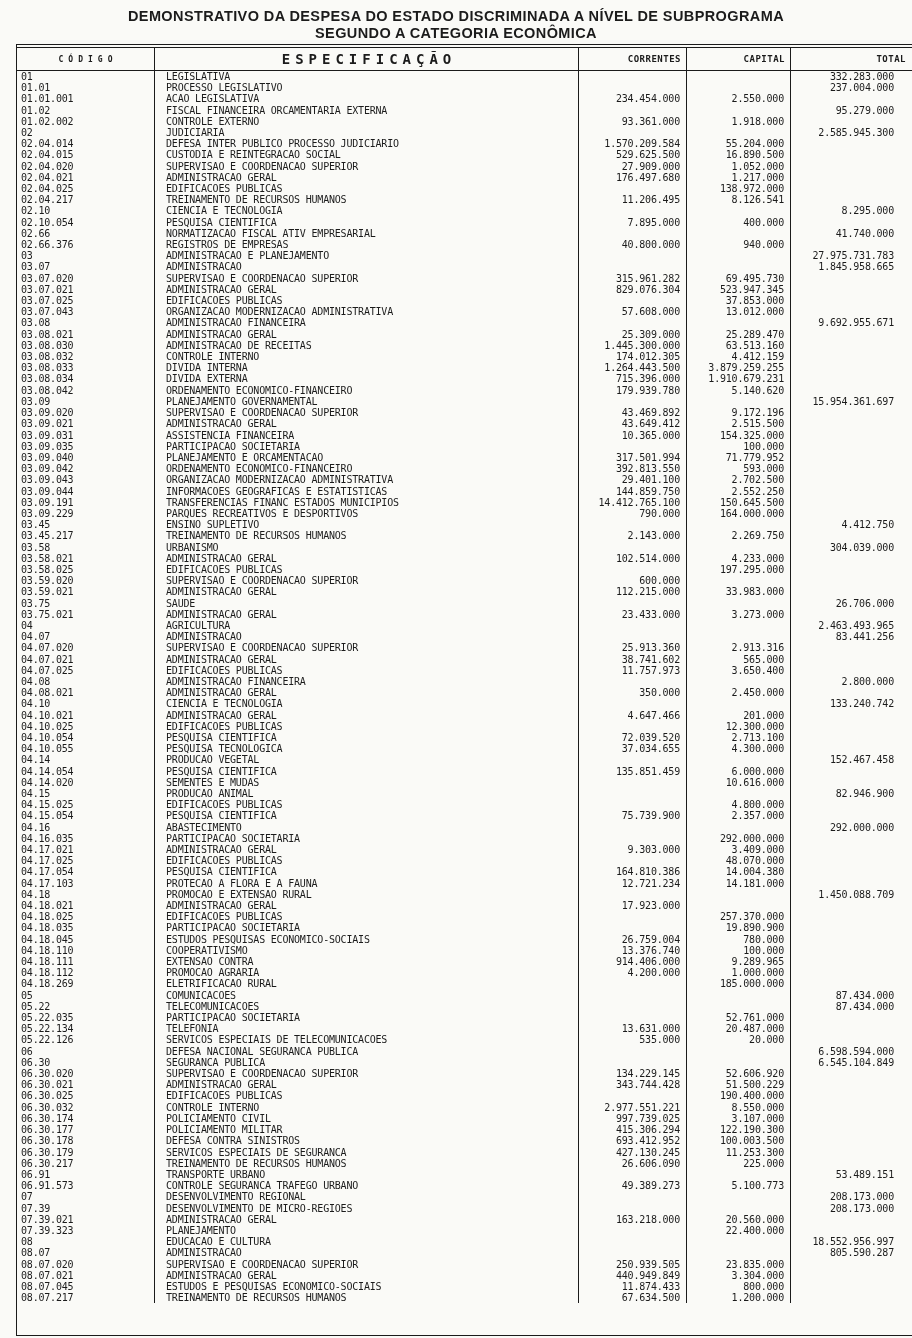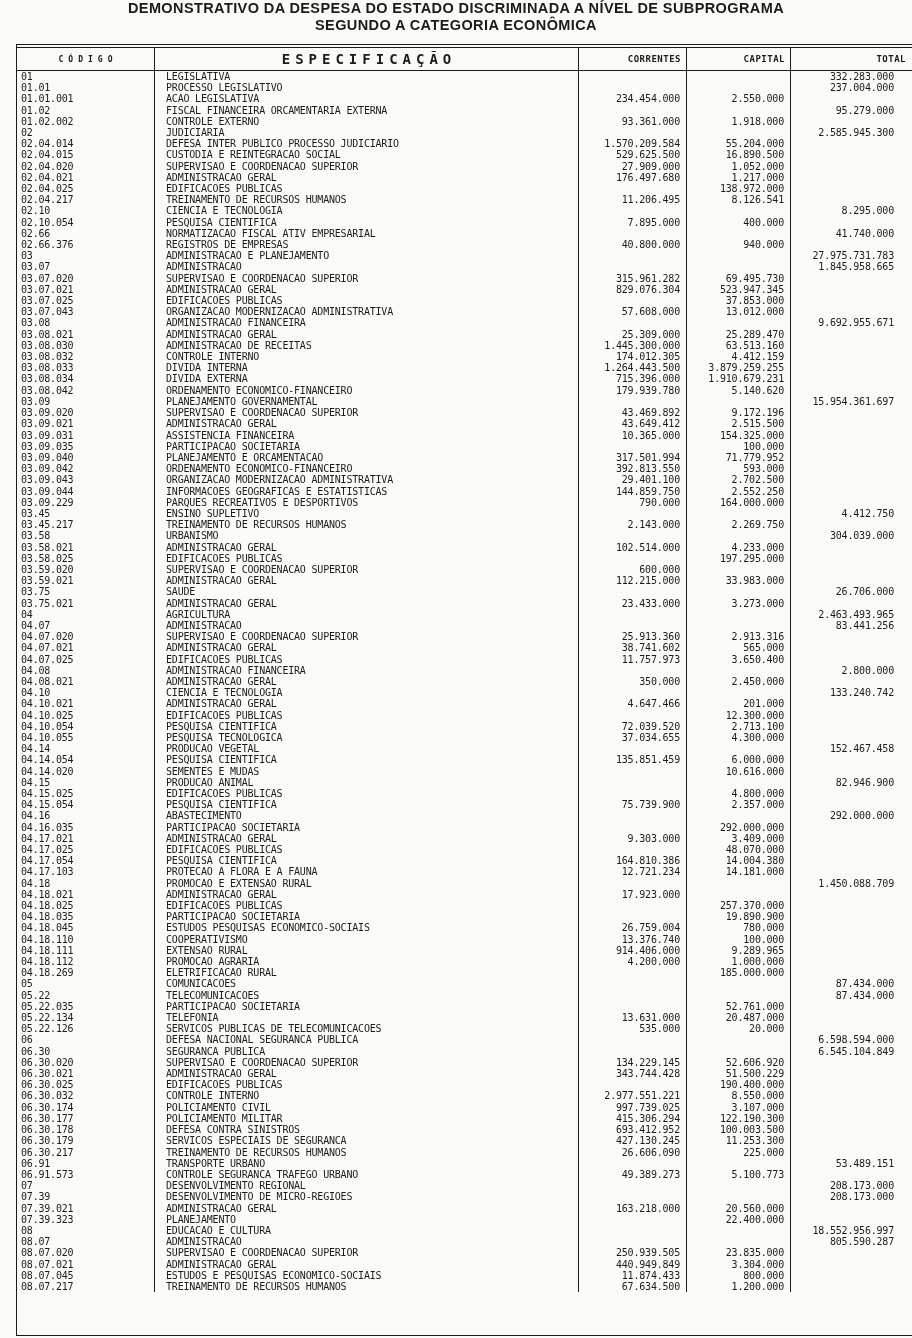--- a/index.html
+++ b/index.html
@@ -8,21 +8,21 @@
   }
   *{margin:0;padding:0;box-sizing:border-box;}
   html,body{width:912px;height:1338px;overflow:hidden;}
   body{
     background:var(--paper);
     color:var(--ink);
     font-family:"DejaVu Sans Mono","Liberation Mono",monospace;
   }
   .page{position:relative;width:912px;height:1338px;background:var(--paper);}
   .doc-title{
-    position:absolute;top:0;left:0;width:100%;
+    position:absolute;top:8px;left:0;width:100%;
     text-align:center;
     font-family:"Liberation Sans","DejaVu Sans",sans-serif;
     font-weight:bold;font-size:14.5px;line-height:17px;letter-spacing:.4px;
   }
   .sheet-table{
     position:absolute;left:16px;top:44px;width:897px;height:1292px;
     border:1.5px solid var(--ink);
     overflow:hidden;
   }
   .thead{
@@ -333,20 +333,27 @@
           <div class="cell c-total w-total bl"></div>
         </div>
         <div class="row">
           <div class="cell c-code w-code">03.09.044</div>
           <div class="cell c-spec w-spec bl">INFORMACOES GEOGRAFICAS E ESTATISTICAS</div>
           <div class="cell c-corr w-corr bl">144.859.750</div>
           <div class="cell c-cap w-cap bl">2.552.250</div>
           <div class="cell c-total w-total bl"></div>
         </div>
         <div class="row">
+          <div class="cell c-code w-code">03.09.191</div>
+          <div class="cell c-spec w-spec bl">TRANSFERENCIAS FINANC ESTADOS MUNICIPIOS</div>
+          <div class="cell c-corr w-corr bl">14.412.765.100</div>
+          <div class="cell c-cap w-cap bl">150.645.500</div>
+          <div class="cell c-total w-total bl"></div>
+        </div>
+        <div class="row">
           <div class="cell c-code w-code">03.09.229</div>
           <div class="cell c-spec w-spec bl">PARQUES RECREATIVOS E DESPORTIVOS</div>
           <div class="cell c-corr w-corr bl">790.000</div>
           <div class="cell c-cap w-cap bl">164.000.000</div>
           <div class="cell c-total w-total bl"></div>
         </div>
         <div class="row">
           <div class="cell c-code w-code">03.45</div>
           <div class="cell c-spec w-spec bl">ENSINO SUPLETIVO</div>
           <div class="cell c-corr w-corr bl"></div>
@@ -614,21 +621,21 @@
         </div>
         <div class="row">
           <div class="cell c-code w-code">04.18.110</div>
           <div class="cell c-spec w-spec bl">COOPERATIVISMO</div>
           <div class="cell c-corr w-corr bl">13.376.740</div>
           <div class="cell c-cap w-cap bl">100.000</div>
           <div class="cell c-total w-total bl"></div>
         </div>
         <div class="row">
           <div class="cell c-code w-code">04.18.111</div>
-          <div class="cell c-spec w-spec bl">EXTENSAO RURAL</div>
+          <div class="cell c-spec w-spec bl">EXTENSAO CONTRA</div>
           <div class="cell c-corr w-corr bl">914.406.000</div>
           <div class="cell c-cap w-cap bl">9.289.965</div>
           <div class="cell c-total w-total bl"></div>
         </div>
         <div class="row">
           <div class="cell c-code w-code">04.18.112</div>
           <div class="cell c-spec w-spec bl">PROMOCAO AGRARIA</div>
           <div class="cell c-corr w-corr bl">4.200.000</div>
           <div class="cell c-cap w-cap bl">1.000.000</div>
           <div class="cell c-total w-total bl"></div>
@@ -663,21 +670,21 @@
         </div>
         <div class="row">
           <div class="cell c-code w-code">05.22.134</div>
           <div class="cell c-spec w-spec bl">TELEFONIA</div>
           <div class="cell c-corr w-corr bl">13.631.000</div>
           <div class="cell c-cap w-cap bl">20.487.000</div>
           <div class="cell c-total w-total bl"></div>
         </div>
         <div class="row">
           <div class="cell c-code w-code">05.22.126</div>
-          <div class="cell c-spec w-spec bl">SERVICOS PUBLICAS DE TELECOMUNICACOES</div>
+          <div class="cell c-spec w-spec bl">SERVICOS ESPECIAIS DE TELECOMUNICACOES</div>
           <div class="cell c-corr w-corr bl">535.000</div>
           <div class="cell c-cap w-cap bl">20.000</div>
           <div class="cell c-total w-total bl"></div>
         </div>
         <div class="row">
           <div class="cell c-code w-code">06</div>
           <div class="cell c-spec w-spec bl">DEFESA NACIONAL SEGURANCA PUBLICA</div>
           <div class="cell c-corr w-corr bl"></div>
           <div class="cell c-cap w-cap bl"></div>
           <div class="cell c-total w-total bl">6.598.594.000</div>

